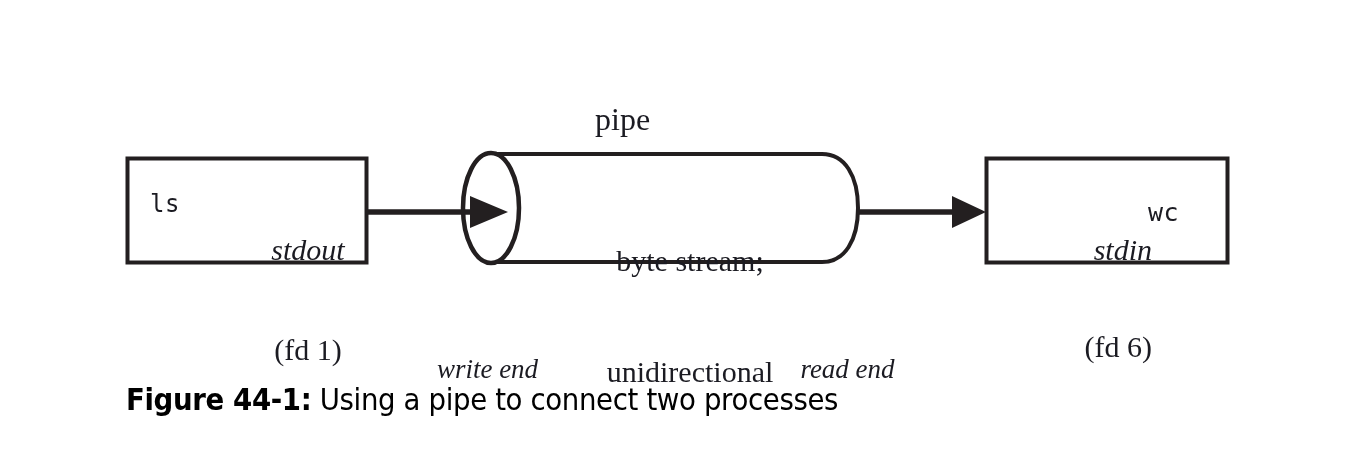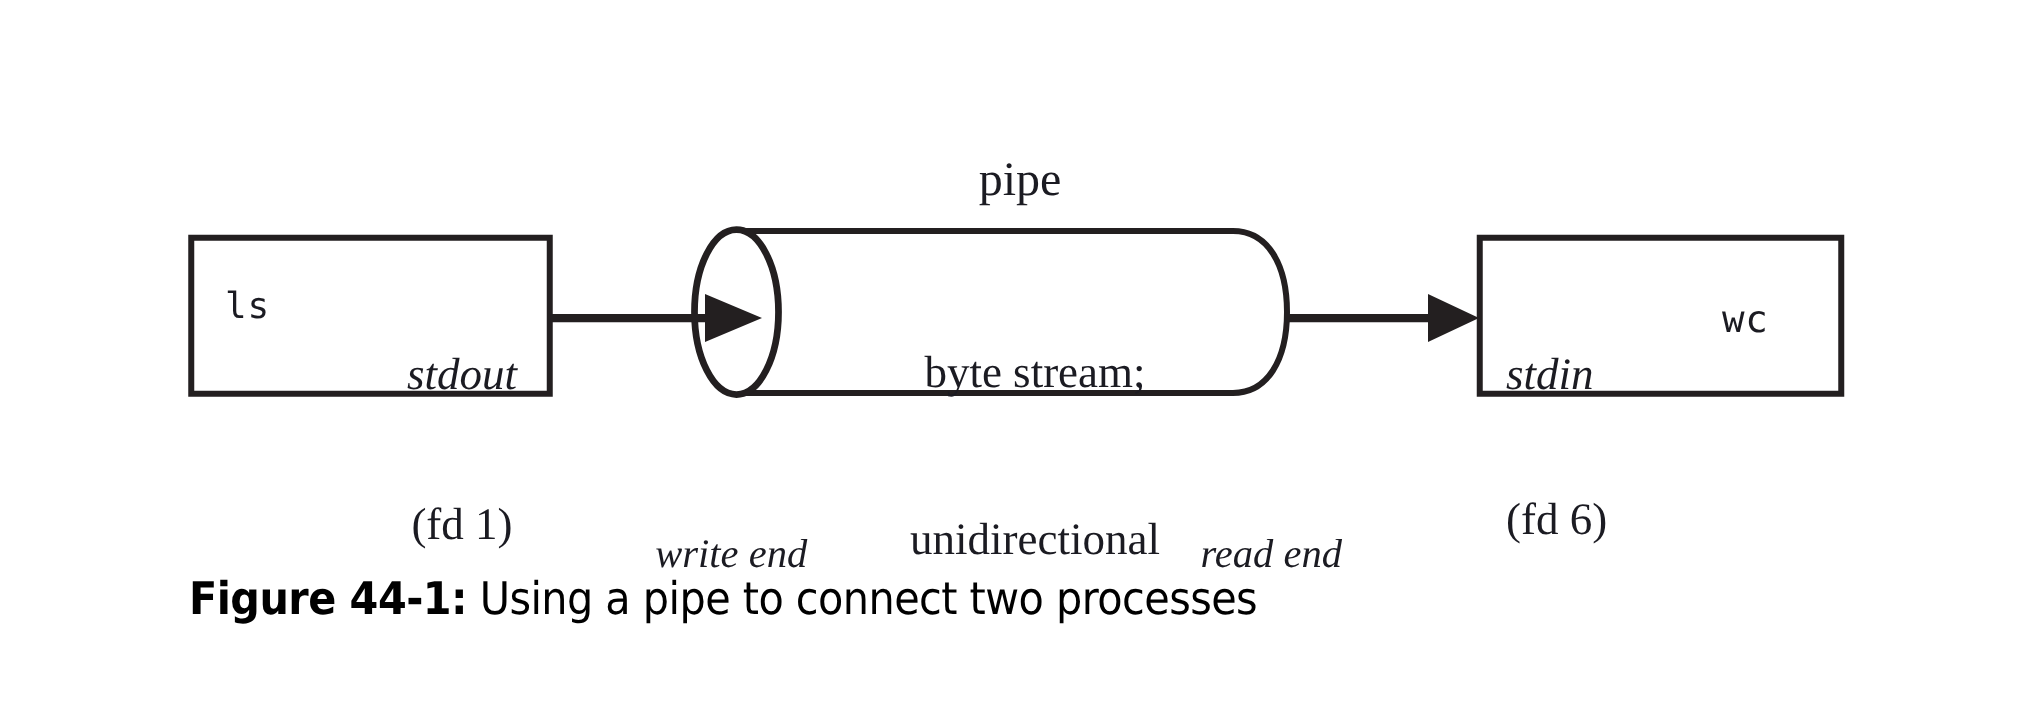--- a/index.html
+++ b/index.html
@@ -52,47 +52,46 @@
     left: 252px; top: 170px;
     font-size: 30px;
     text-align: center;
     width: 112px;
   }
   #fd-out-block .line1 { font-style: italic; display: block; }
   #fd-out-block .line2 { display: block; margin-top: 5px; }
 
   
   #fd-in-block {
-    left: 1004px; top: 170px;
+    left: 1032px; top: 170px;
     font-size: 30px;
-    text-align: left;
+    text-align: right;
     width: 120px;
   }
   #fd-in-block .line1 { font-style: italic; display: block; }
   #fd-in-block .line2 { display: block; margin-top: 2px; }
   #cmd-right {
     left: 1148px; top: 200px;
     font-size: 25px;
     letter-spacing: 0.5px;
   }
 
   
   #pipe-title {
     left: 595px; top: 103px;
     width: 170px;
-    text-align: center;
     font-size: 32px;
   }
   #pipe-body-text {
     left: 530px; top: 169px;
     width: 320px;
     text-align: center;
     font-size: 30px;
   }
-  #pipe-body-text .line1 { display: block; }
+  #pipe-body-text .line1 { display: block; margin-top: 12px; }
   #pipe-body-text .line2 { display: block; margin-top: 16px; }
 
   
   .end-note {
     font-size: 27px;
     text-align: center;
     line-height: 1.35;
   }
   #write-end { left: 395px; top: 278px; width: 185px; }
   #read-end  { left: 755px; top: 278px; width: 185px; }

